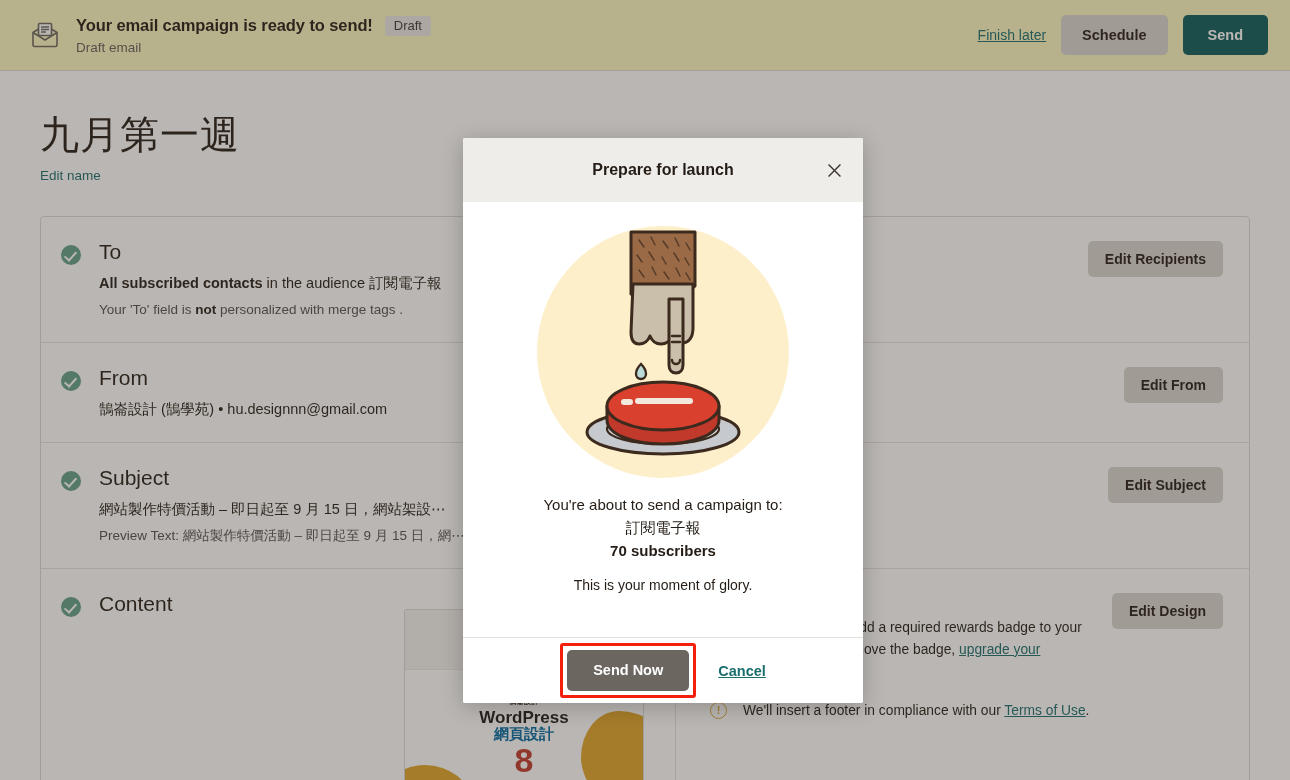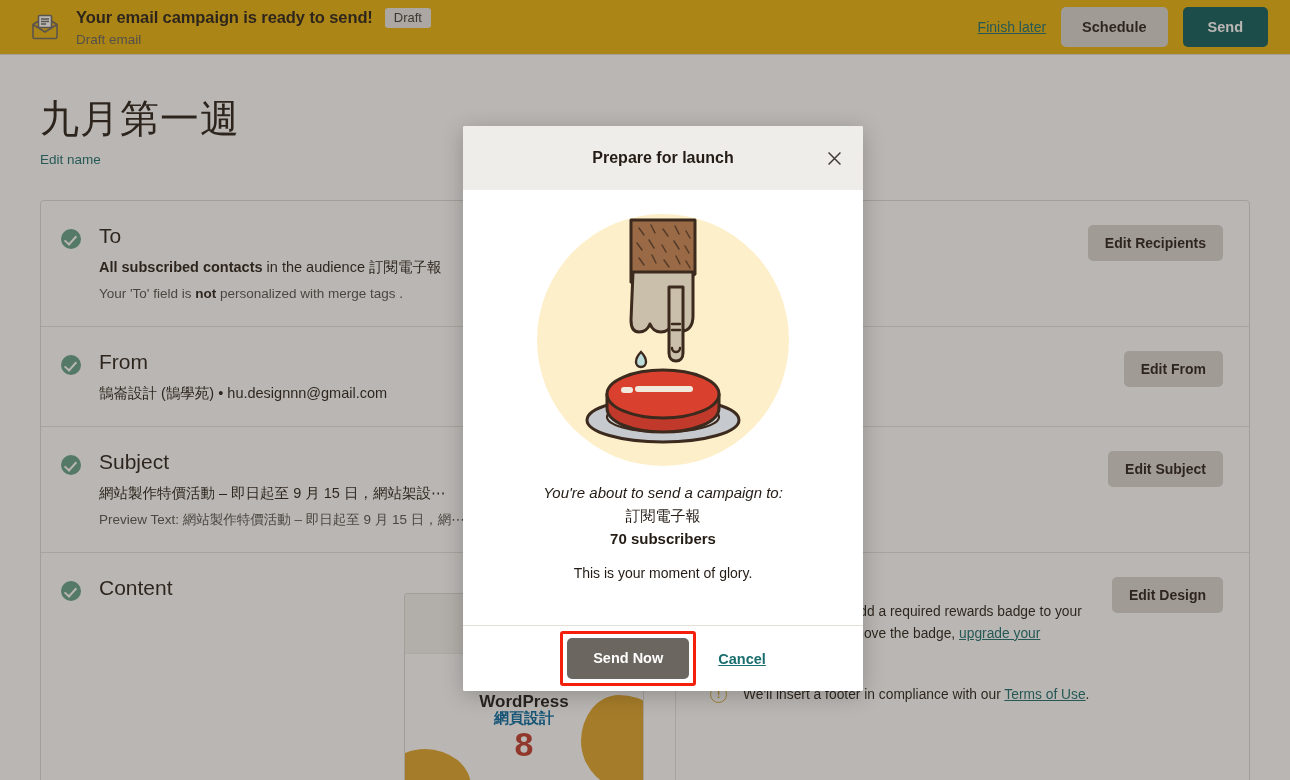--- a/index.html
+++ b/index.html
@@ -9,23 +9,23 @@
     font-family:"Liberation Sans", sans-serif;
     background:#ffffff;
     overflow:hidden;
     position:relative;
   }
 
   
   #page { position:absolute; inset:0; background:#ffffff; }
 
   .topbar {
-    height:55px; border-bottom:1px solid #dedad5;
+    height:71px; border-bottom:1px solid #dedad5;
     display:flex; align-items:center; padding:0 22px 0 28px;
-    background:#eab308;
+    background:#fef9c3;
   }
   .tb-icon { width:34px; height:34px; flex:0 0 34px; margin-right:14px; color:#6b6660; }
   .tb-text { flex:1 1 auto; min-width:0; }
   .tb-line1 { display:flex; align-items:center; gap:12px; }
   .tb-title { font-size:16.5px; font-weight:bold; color:#241c15; letter-spacing:-.1px; }
   .badge-draft {
     font-size:13px; color:#3d3833; background:#ebe8e4;
     padding:3px 9px 4px; border-radius:3px; line-height:1;
   }
   .tb-sub { font-size:13.5px; color:#63605b; margin-top:4px; }
@@ -112,41 +112,41 @@
     font-size:11px; font-weight:bold; color:#d8a93c; line-height:16px;
   }
   .notice-txt { font-size:13.8px; color:#241c15; line-height:1.62; }
   .notice-txt a { color:#1a6e6e; text-decoration:underline; }
 
   
   #overlay { position:absolute; inset:0; background:rgba(60,52,44,.36); }
 
   
   #modal {
-    position:absolute; left:463px; top:126px; width:400px; height:565px;
+    position:absolute; left:463px; top:138px; width:400px; height:565px;
     background:#ffffff; border-radius:2px;
     box-shadow:0 4px 22px rgba(0,0,0,.22);
     display:flex; flex-direction:column; overflow:hidden;
   }
   .m-head {
     height:64px; background:#efedea; flex:0 0 64px;
     display:flex; align-items:center; justify-content:center; position:relative;
   }
   .m-title { font-size:16px; font-weight:bold; color:#241c15; }
   .m-close {
     position:absolute; right:16px; top:50%; transform:translateY(-50%);
     width:26px; height:26px; cursor:pointer; color:#3d3833;
     display:flex; align-items:center; justify-content:center;
   }
   .m-body {
     flex:1 1 auto; padding:22px 30px 8px; display:flex;
     flex-direction:column; align-items:center; background:#ffffff;
   }
   .illus { width:256px; height:256px; flex:0 0 256px; }
-  .m-t1 { font-size:15px; color:#241c15; margin-top:16px; text-align:center;font-style:italic; }
+  .m-t1 { font-size:15px; color:#241c15; margin-top:16px; text-align:center; }
   .m-t2 { font-size:15px; color:#241c15; margin-top:6px; text-align:center; }
   .m-t3 { font-size:15px; font-weight:bold; color:#241c15; margin-top:4px; text-align:center; }
   .m-t4 { font-size:14px; color:#241c15; margin-top:18px; text-align:center; }
   .m-foot {
     flex:0 0 66px; border-top:1px solid #e3dfda; background:#ffffff;
     display:flex; align-items:center; justify-content:center; gap:22px;
   }
   .btn-sendnow {
     background:#6b6660; color:#ffffff; padding:13px 26px; font-size:14.5px;
   }

